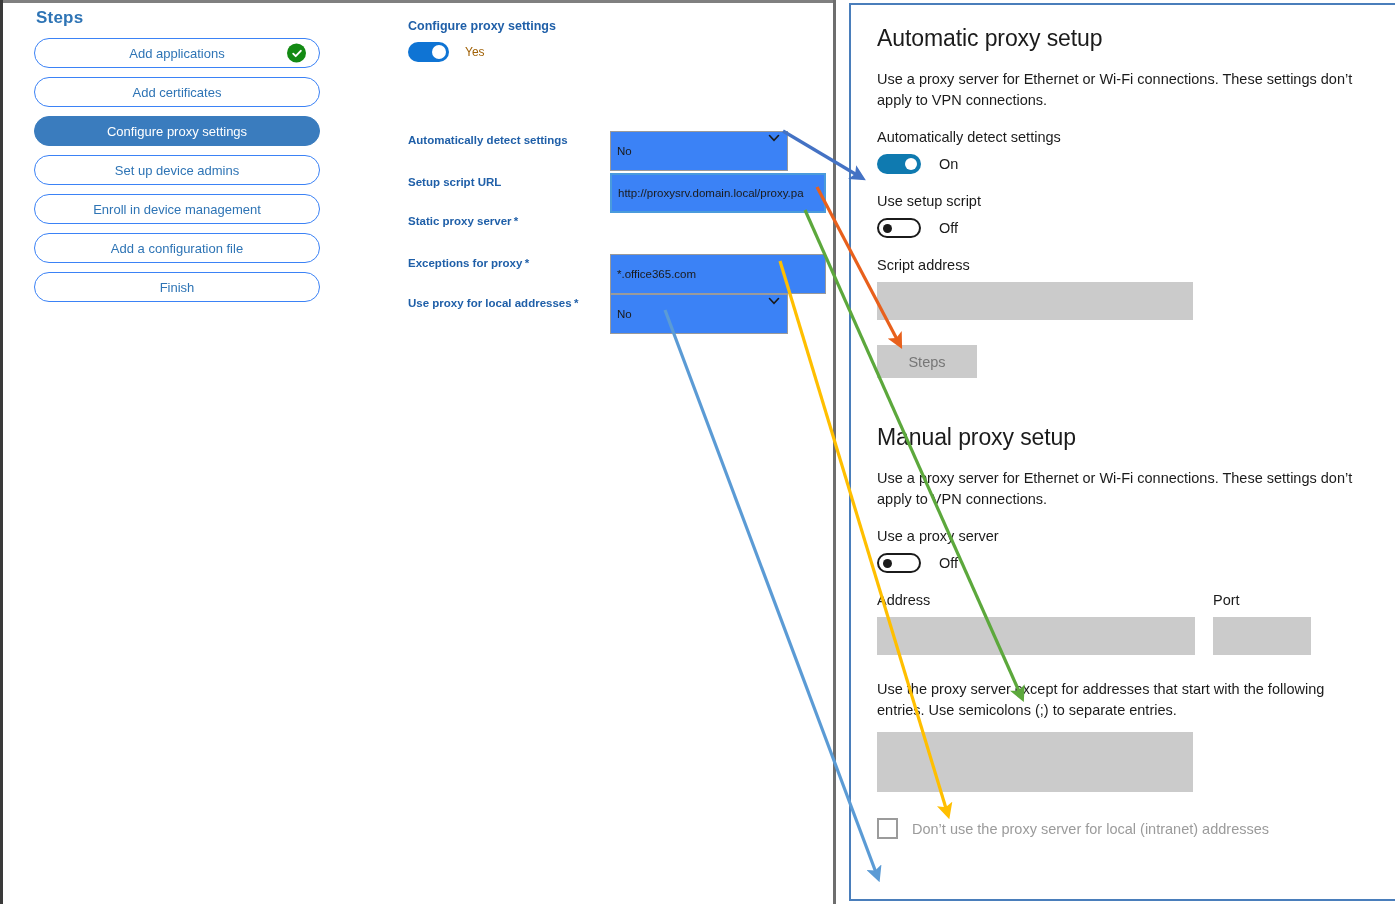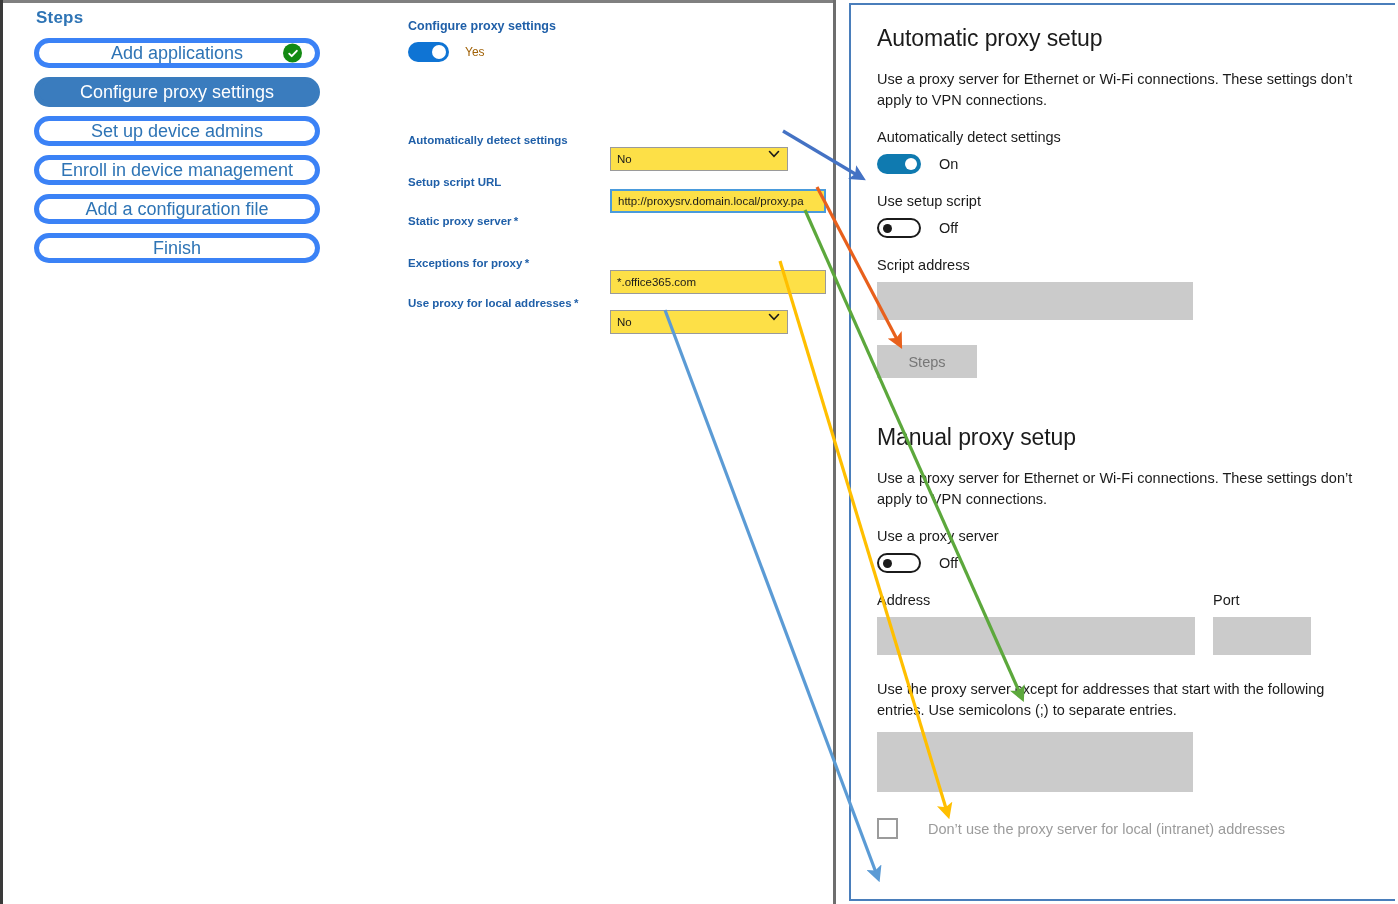--- a/index.html
+++ b/index.html
@@ -17,23 +17,23 @@
   .mid-divider{position:absolute;left:833px;top:0;width:3px;height:904px;background:#6e6e6e;}
 
   
   .steps-panel{position:absolute;left:28px;top:8px;width:300px;}
   .steps-title{
     font-size:17px;font-weight:bold;color:#2e74b5;
     margin:0 0 10px 8px;letter-spacing:.2px;
   }
   .step-btn{
     box-sizing:border-box;width:286px;height:30px;margin:0 0 9px 6px;
-    border:5px solid #3b82f6;border-radius:15px;background:#ffffff;
+    border:1px solid #3b82f6;border-radius:15px;background:#ffffff;
     display:flex;align-items:center;justify-content:center;
-    color:#2e74b5;font-size:18px;position:relative;
+    color:#2e74b5;font-size:13px;position:relative;
   }
   .step-btn.selected{background:#3a7cbe;border-color:#3a7cbe;color:#ffffff;}
   .step-check{
     position:absolute;right:13px;top:50%;transform:translateY(-50%);
     width:19px;height:19px;border-radius:50%;background:#138a13;
     display:flex;align-items:center;justify-content:center;
     color:#fff;font-size:12px;line-height:1;
   }
   .step-check svg{display:block;}
 
@@ -53,23 +53,23 @@
   .tg-label{font-size:12px;color:#a16207;}
 
   .frow{position:absolute;left:8px;width:420px;height:24px;}
   .flabel{
     position:absolute;left:0;top:3px;font-size:11.5px;font-weight:bold;color:#1f5fa8;
     white-space:nowrap;
   }
   .flabel .req{color:#1f5fa8;font-weight:bold;}
   .fctl{
     position:absolute;left:202px;top:0;box-sizing:border-box;
-    width:178px;height:24px;border:1px solid #9a9a9a;background:#fde047;
+    width:178px;height:40px;border:1px solid #9a9a9a;background:#3b82f6;
     font-size:11.5px;color:#1a1a1a;display:flex;align-items:center;
-    padding:0 6px;overflow:hidden;white-space:nowrap;margin-top:16px;
+    padding:0 6px;overflow:hidden;white-space:nowrap;
   }
   .fctl.wide{width:216px;}
   .fctl.focused{border:2px solid #4a9bdc;}
   .fctl .caret{
     position:absolute;right:7px;top:50%;transform:translateY(-50%);
     width:11px;height:11px;
   }
 
   
   .settings{
@@ -100,21 +100,21 @@
   .st-field.addr{width:318px;}
   .st-field.script{width:316px;}
   .st-field.exc{width:316px;}
   .st-save{
     width:100px;height:33px;background:#cbcbcb;color:#767676;font-size:14.5px;
     display:flex;align-items:center;justify-content:center;margin-top:25px;
   }
   .st-row2{display:flex;gap:18px;margin-top:0;}
   .col-lbl{font-size:14.5px;color:#1b1b1b;}
   .port-field{width:98px;height:38px;background:#cbcbcb;margin-top:9px;}
-  .chk-row{display:flex;align-items:center;gap:30px;margin-top:26px;}
+  .chk-row{display:flex;align-items:center;gap:14px;margin-top:26px;}
   .chk-box{box-sizing:border-box;width:21px;height:21px;border:2px solid #9b9b9b;background:#fff;}
   .chk-txt{font-size:14.5px;color:#9b9b9b;}
 
   
   .arrows{position:absolute;left:0;top:0;width:1398px;height:904px;pointer-events:none;}
 </style>
 </head>
 <body>
 
 <div id="root">
@@ -126,20 +126,23 @@
   <div class="steps-panel">
     <div class="steps-title">Steps</div>
     <div id="steps-list">
         <div class="step-btn">
           <span>Add applications</span>
           <span class="step-check" style="background: rgb(19, 138, 19);">
             <svg width="12" height="12" viewBox="0 0 12 12">
               <path d="M2.2 6.2 L4.7 8.7 L9.8 3.3" stroke="#ffffff" stroke-width="1.9" fill="none" stroke-linecap="round" stroke-linejoin="round"></path>
             </svg>
           </span>
+        </div>
+        <div class="step-btn">
+          <span>Add certificates</span>
         </div>
         <div class="step-btn selected">
           <span>Configure proxy settings</span>
         </div>
         <div class="step-btn">
           <span>Set up device admins</span>
         </div>
         <div class="step-btn">
           <span>Enroll in device management</span>
         </div>

